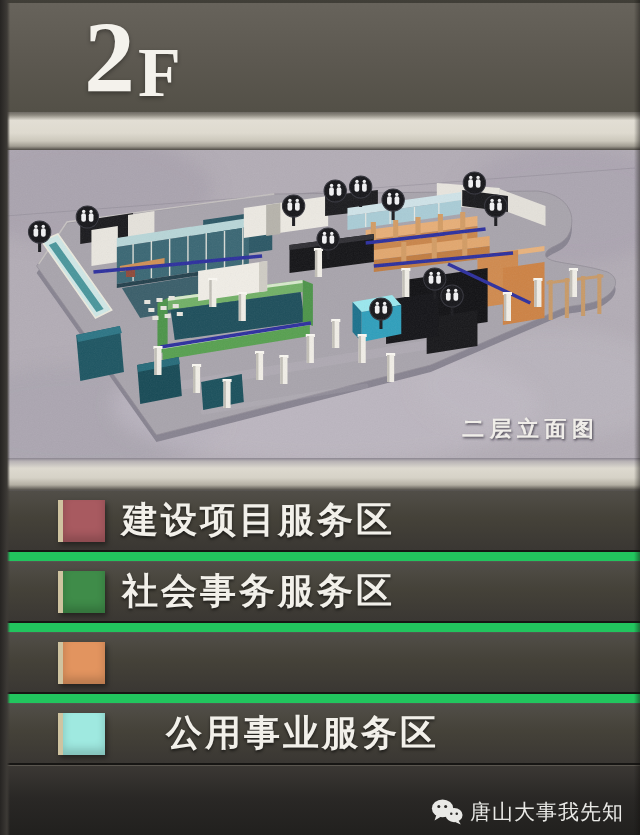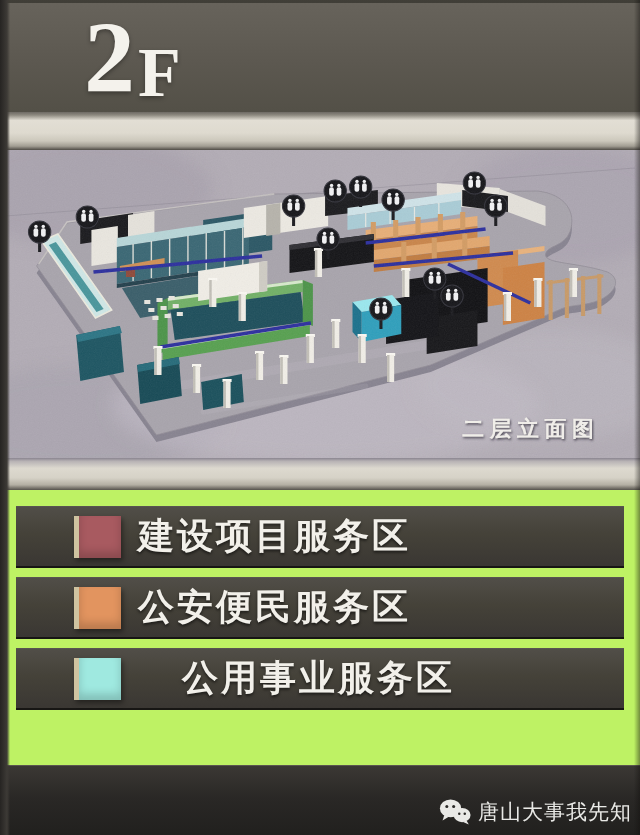--- a/index.html
+++ b/index.html
@@ -20,34 +20,34 @@
              text-shadow:0 2px 4px rgba(0,0,0,.35);}
   
   .rail1{height:38px;background:linear-gradient(180deg,#6e6a64 0%,#8d897f 8%,#e2ded4 22%,
           #dedacf 55%,#ccc8bc 76%,#a19d92 90%,#4f4c46 100%);}
   .rail2{height:32px;background:linear-gradient(180deg,#8a8590 0%,#b7b2b4 10%,#ddd9cf 32%,
           #d6d2c7 62%,#b3afa3 84%,#55524c 100%);}
   
   .plan-panel{position:relative;height:308px;background:#b3adb6;}
   .plan-panel svg{display:block;width:100%;height:100%;}
   
-  .legend{height:275px;background:#bef264;padding:16px;box-sizing:border-box;}
+  .legend{height:275px;background:#22c55e;padding:0;box-sizing:border-box;}
   .legend-row{height:62px;margin-bottom:9px;display:flex;align-items:center;
       background:linear-gradient(180deg,#514e48,#454239 45%,#3a3733);
       border-top:1px solid rgba(255,255,255,.15);border-bottom:2px solid #171614;
       box-sizing:border-box;padding-left:58px;}
   .legend-row:last-child{margin-bottom:0;gap:44px;}
   .swatch{width:42px;height:42px;flex:0 0 auto;border-left:5px solid #cfc3a0;
       box-shadow:inset 0 -6px 8px rgba(0,0,0,.18), 2px 3px 5px rgba(0,0,0,.4);}
   .legend-label{margin-left:17px;font-weight:700;font-size:36px;letter-spacing:3px;
       color:#f2f0ea;text-shadow:0 2px 3px rgba(0,0,0,.55);white-space:nowrap;}
   
   .footer{height:70px;background:linear-gradient(180deg,#3b3834,#2a2826 45%,#21201e);
       border-top:1px solid #5a564f;display:flex;justify-content:flex-end;align-items:center;
-      padding:22px 8px 0 0;box-sizing:border-box;}
+      padding:22px 16px 0 0;box-sizing:border-box;}
   .watermark{display:flex;align-items:center;gap:7px;}
   .watermark-text{font-family:"Liberation Sans","DejaVu Sans",sans-serif;font-size:21px;
       color:#e9e9e6;letter-spacing:1px;}
 </style>
 </head>
 <body>
 
 <div class="sign">
   <div class="left-frame"></div>
   <div class="right-frame"></div>
@@ -276,22 +276,25 @@
   </div>
 
   <div class="rail2"></div>
 
   <div class="legend">
     <div class="legend-row">
       <span class="swatch" style="background: rgb(168, 90, 96);"></span>
       <span class="legend-label">建设项目服务区</span>
     </div>
     <div class="legend-row">
+      <span class="swatch" style="background: rgb(63, 140, 73);"></span>
+      <span class="legend-label">社会事务服务区</span>
+    </div>
+    <div class="legend-row">
       <span class="swatch" style="background: rgb(226, 148, 95);"></span>
-      <span class="legend-label">公安便民服务区</span>
     </div>
     <div class="legend-row">
       <span class="swatch" style="background: rgb(159, 233, 224);"></span>
       <span class="legend-label">公用事业服务区</span>
     </div>
   </div>
 
   <div class="footer">
     <div class="watermark">
       <svg width="32" height="27" viewBox="0 0 36 30">

